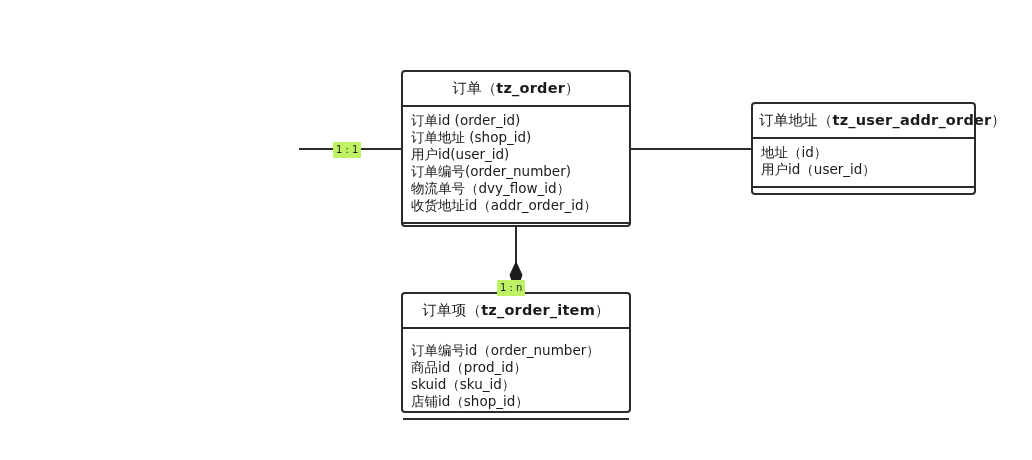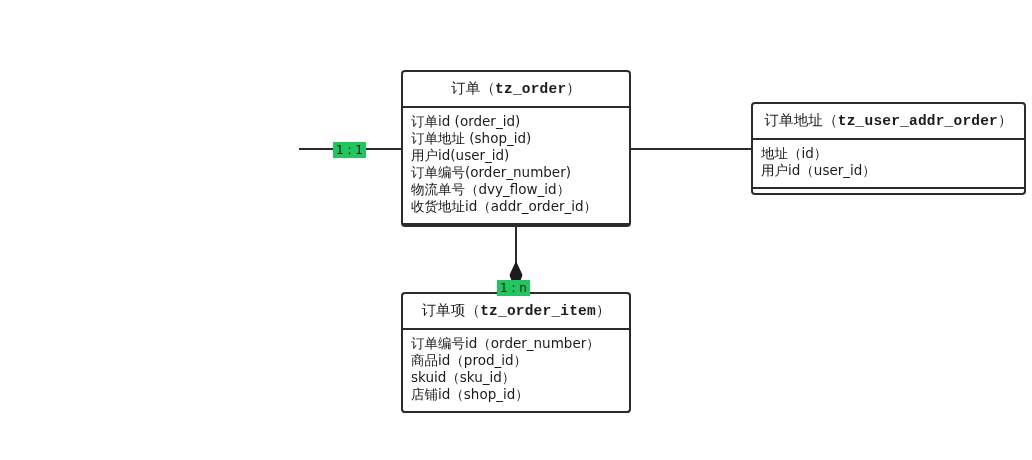--- a/index.html
+++ b/index.html
@@ -51,21 +51,20 @@
     border-bottom: 2px solid #2b2b2b;
     text-align: center;
     font-size: 14.5px;
     line-height: 1;
     letter-spacing: 0.2px;
     padding: 9px 6px 9px 6px;
     white-space: nowrap;
   }
   .entity-title .tbl {
     font-weight: bold;
-    font-family: Liberation Mono, monospace;
   }
   .entity-attrs {
     box-sizing: border-box;
     border-bottom: 2px solid #2b2b2b;
     padding: 5px 0 8px 8px;
     flex: 0 0 auto;
   }
   .attr {
     font-size: 13.5px;
     line-height: 17px;
@@ -74,22 +73,22 @@
   }
   .entity-footer {
     flex: 1 1 auto;
     min-height: 18px;
   }
 
   
   .card-label {
     position: absolute;
     z-index: 3;
-    background: #22c55e;
-    font-size: 12px;
+    background: #bef264;
+    font-size: 10px;
     line-height: 14px;
     color: #1b1b1b;
     padding: 1px 3px;
     white-space: nowrap;
   }
 </style>
 </head>
 <body>
 
 <div id="canvas">
@@ -114,32 +113,32 @@
       <div class="attr">订单id (order_id)</div>
       <div class="attr">订单地址 (shop_id)</div>
       <div class="attr">用户id(user_id)</div>
       <div class="attr">订单编号(order_number)</div>
       <div class="attr">物流单号（dvy_flow_id）</div>
       <div class="attr">收货地址id（addr_order_id）</div>
     </div>
     <div class="entity-footer"></div>
   </div>
 
-  <div class="entity" style="left:751px; top:102px; width:275px; height:93px;">
+  <div class="entity" style="left:751px; top:102px; width:225px; height:93px;">
     <div class="entity-title">
       <span>订单地址</span><span>（</span><span class="tbl">tz_user_addr_order</span><span>）</span>
     </div>
     <div class="entity-attrs">
       <div class="attr">地址（id）</div>
       <div class="attr">用户id（user_id）</div>
     </div>
     <div class="entity-footer"></div>
   </div>
 
-  <div class="entity" style="left:401px; top:292px; width:230px; height:121px;">
+  <div class="entity" style="left:401px; top:292px; width:230px; height:121px;gap:8px;">
     <div class="entity-title">
       <span>订单项</span><span>（</span><span class="tbl">tz_order_item</span><span>）</span>
     </div>
     <div class="entity-attrs">
       <div class="attr">订单编号id（order_number）</div>
       <div class="attr">商品id（prod_id）</div>
       <div class="attr">skuid（sku_id）</div>
       <div class="attr">店铺id（shop_id）</div>
     </div>
     <div class="entity-footer"></div>

